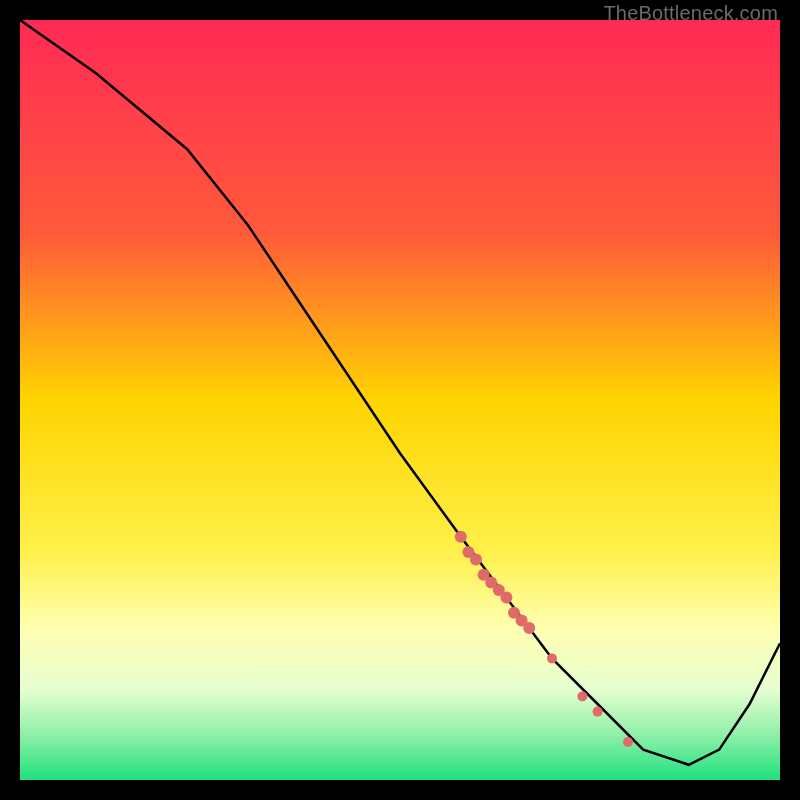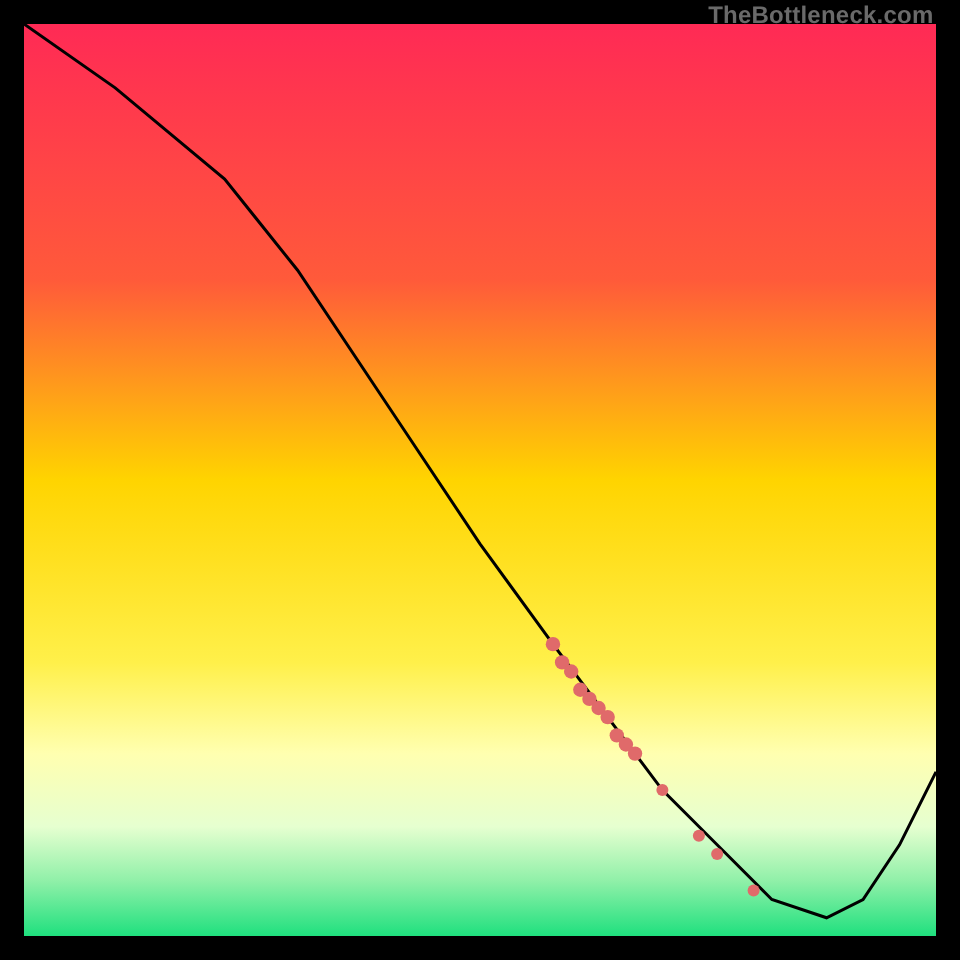--- a/index.html
+++ b/index.html
@@ -25,21 +25,21 @@
     top: 0;
     width: 760px;
     height: 760px;
   }
   .watermark {
     position: absolute;
     top: 2px;
     right: 22px;
     color: #6a6a6a;
     font-size: 20px;
-    font-weight: 700;
+    font-weight: 400;
     letter-spacing: 0.2px;
     user-select: none;
   }
   svg { display: block; }
 </style>
 </head>
 <body>
 
 <div class="watermark">TheBottleneck.com</div>
 

